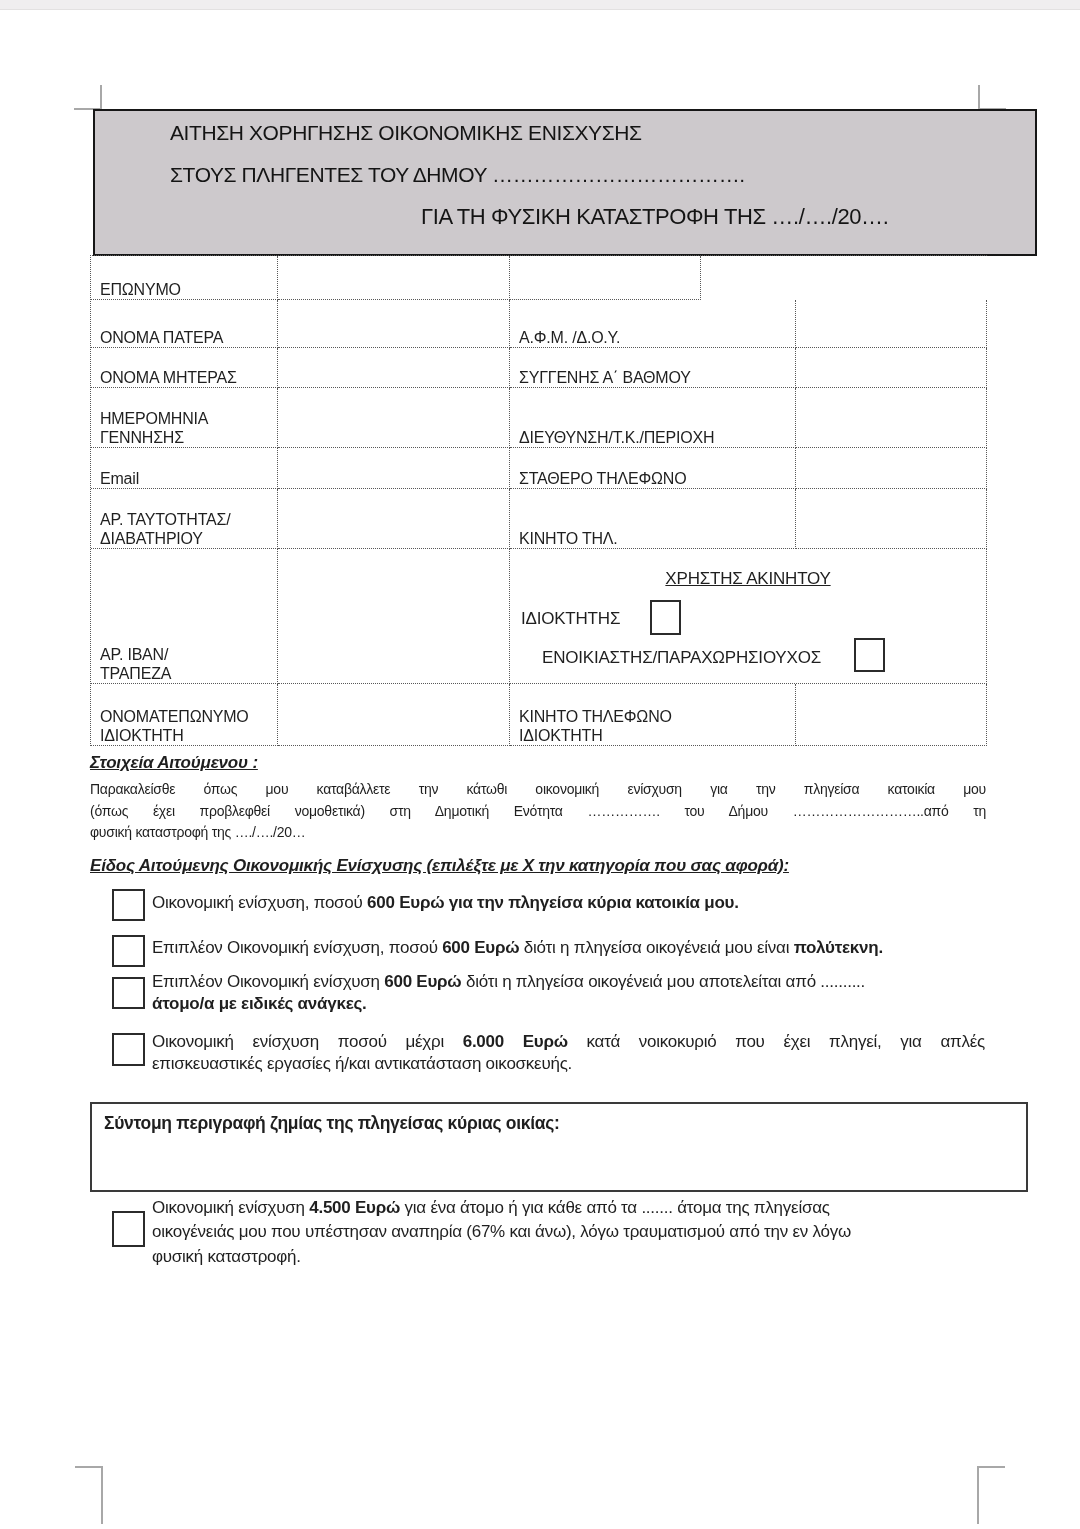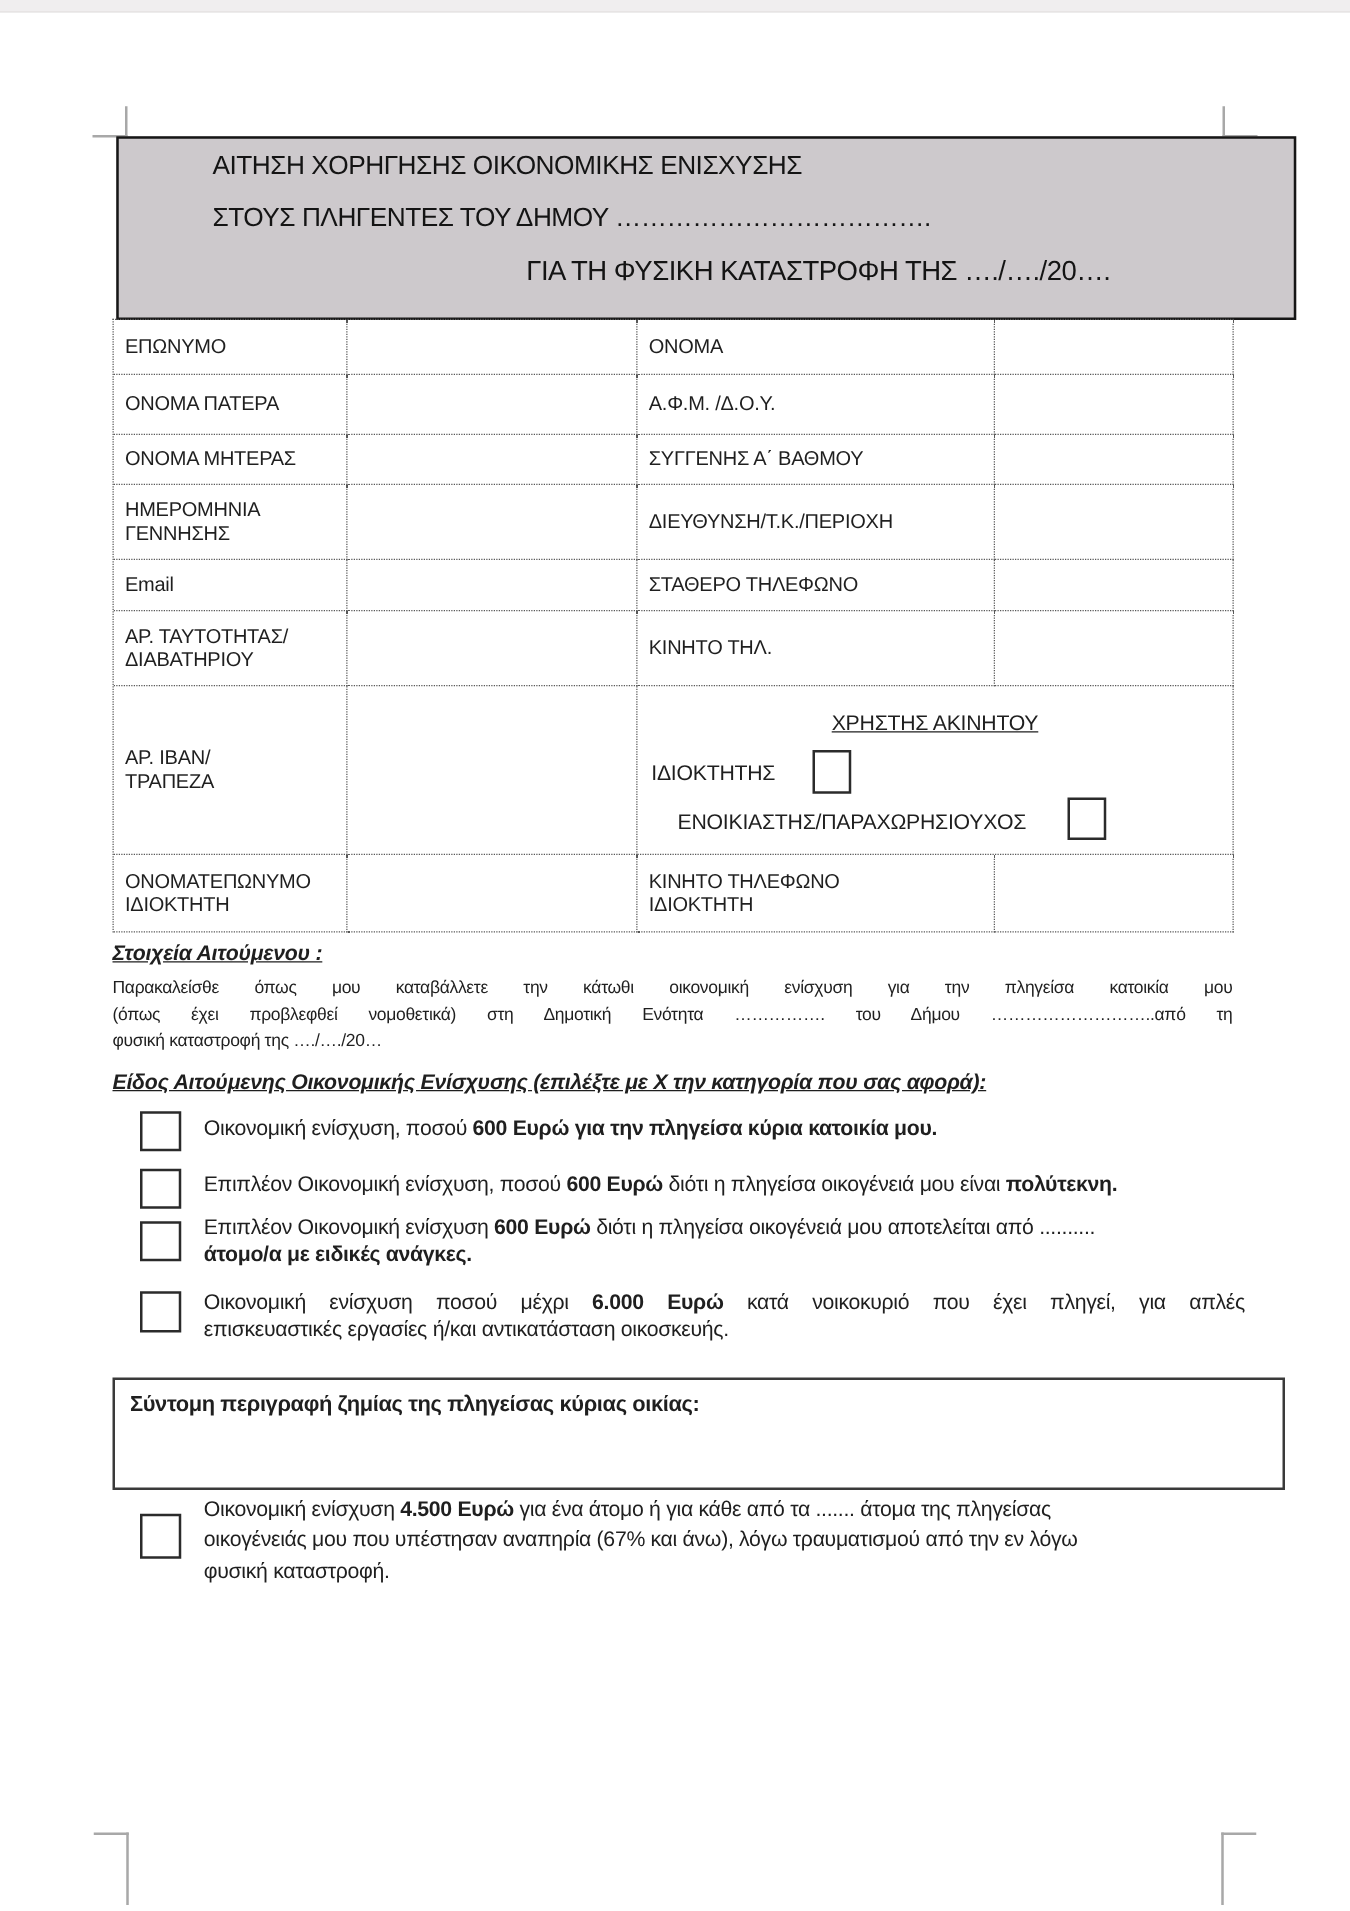--- a/index.html
+++ b/index.html
@@ -40,21 +40,21 @@
   
   .app-table{
     left:90px;top:255px;width:897px;height:491px;
     border-top:1px dotted var(--dot);
     border-left:1px dotted var(--dot);
   }
   .tr{display:flex;width:100%;}
   .td{
     border-right:1px dotted var(--dot);
     border-bottom:1px dotted var(--dot);
-    display:flex;align-items:center;
+    display:flex;align-items:flex-end;
     padding-left:9px;
     font-size:16px;line-height:19px;letter-spacing:-0.2px;
   }
   .c1{width:187px;} .c2{width:232px;} .c3{width:286px;} .c4{width:191px;}
   .wide{width:477px;position:relative;padding:0;display:block;}
   .mw110{max-width:110px;display:inline-block;}
   .mw200{max-width:200px;display:inline-block;}
   .pu-title{position:absolute;left:0;top:20px;width:100%;text-align:center;text-decoration:underline;font-size:17px;}
   .pu-owner-label{position:absolute;left:11px;top:60px;font-size:17px;}
   .pu-tenant-label{position:absolute;left:11px;top:99px;font-size:17px;margin-left:21px;}
@@ -62,21 +62,21 @@
   .cb-owner{left:140px;top:51px;width:31px;height:35px;}
   .cb-tenant{left:344px;top:89px;width:31px;height:34px;}
   
   .sec-heading{
     font-size:17px;font-weight:bold;font-style:italic;text-decoration:underline;
     letter-spacing:-0.2px;white-space:nowrap;
   }
   .body-text{font-size:14px;line-height:21.5px;}
   .stretch{text-align:justify;text-align-last:justify;}
   .opt-box{width:33px;height:32px;}
-  .opt-text{font-size:17px;line-height:22px;margin-left:11px;}
+  .opt-text{font-size:17px;line-height:22px;}
   .b{font-weight:bold;}
   
   .damage-box{
     left:90px;top:1102px;width:938px;height:90px;
     border:2px solid var(--box-border);
     padding:9px 12px;
   }
   .damage-label{font-size:17.5px;font-weight:bold;letter-spacing:-0.3px;}
 </style>
 </head>
@@ -94,23 +94,20 @@
   <div class="title-line title-line2">ΣΤΟΥΣ ΠΛΗΓΕΝΤΕΣ ΤΟΥ ΔΗΜΟΥ ……………………………….</div>
   <div class="title-line title-line3">ΓΙΑ ΤΗ ΦΥΣΙΚΗ ΚΑΤΑΣΤΡΟΦΗ ΤΗΣ …./…./20….</div>
 </div>
 
 <div class="abs app-table">
   <div class="tr" style="height:44px">
     <div class="td c1">
         <span>ΕΠΩΝΥΜΟ</span>
       </div>
     <div class="td c2"></div>
-    <div class="td c3">
-        <span>ΟΝΟΜΑ</span>
-      </div>
     <div class="td c4"></div>
   </div>
   <div class="tr" style="height:48px">
     <div class="td c1">
         <span>ΟΝΟΜΑ ΠΑΤΕΡΑ</span>
       </div>
     <div class="td c2"></div>
     <div class="td c3">
         <span>Α.Φ.Μ. /Δ.Ο.Υ.</span>
       </div>

